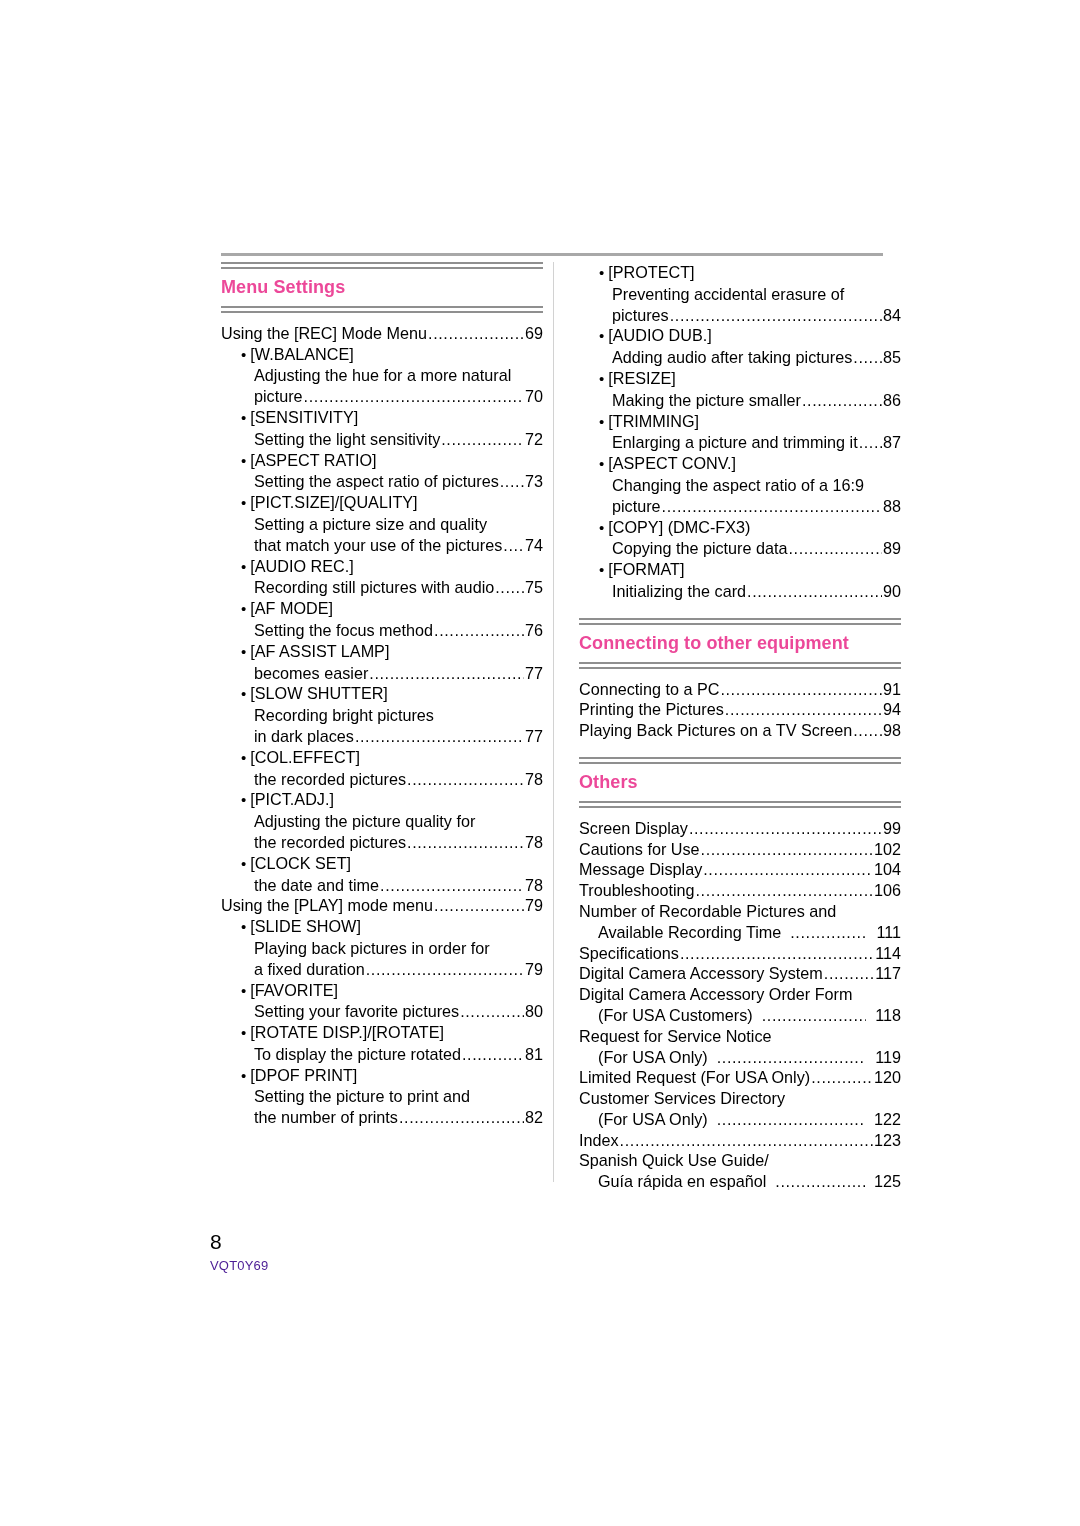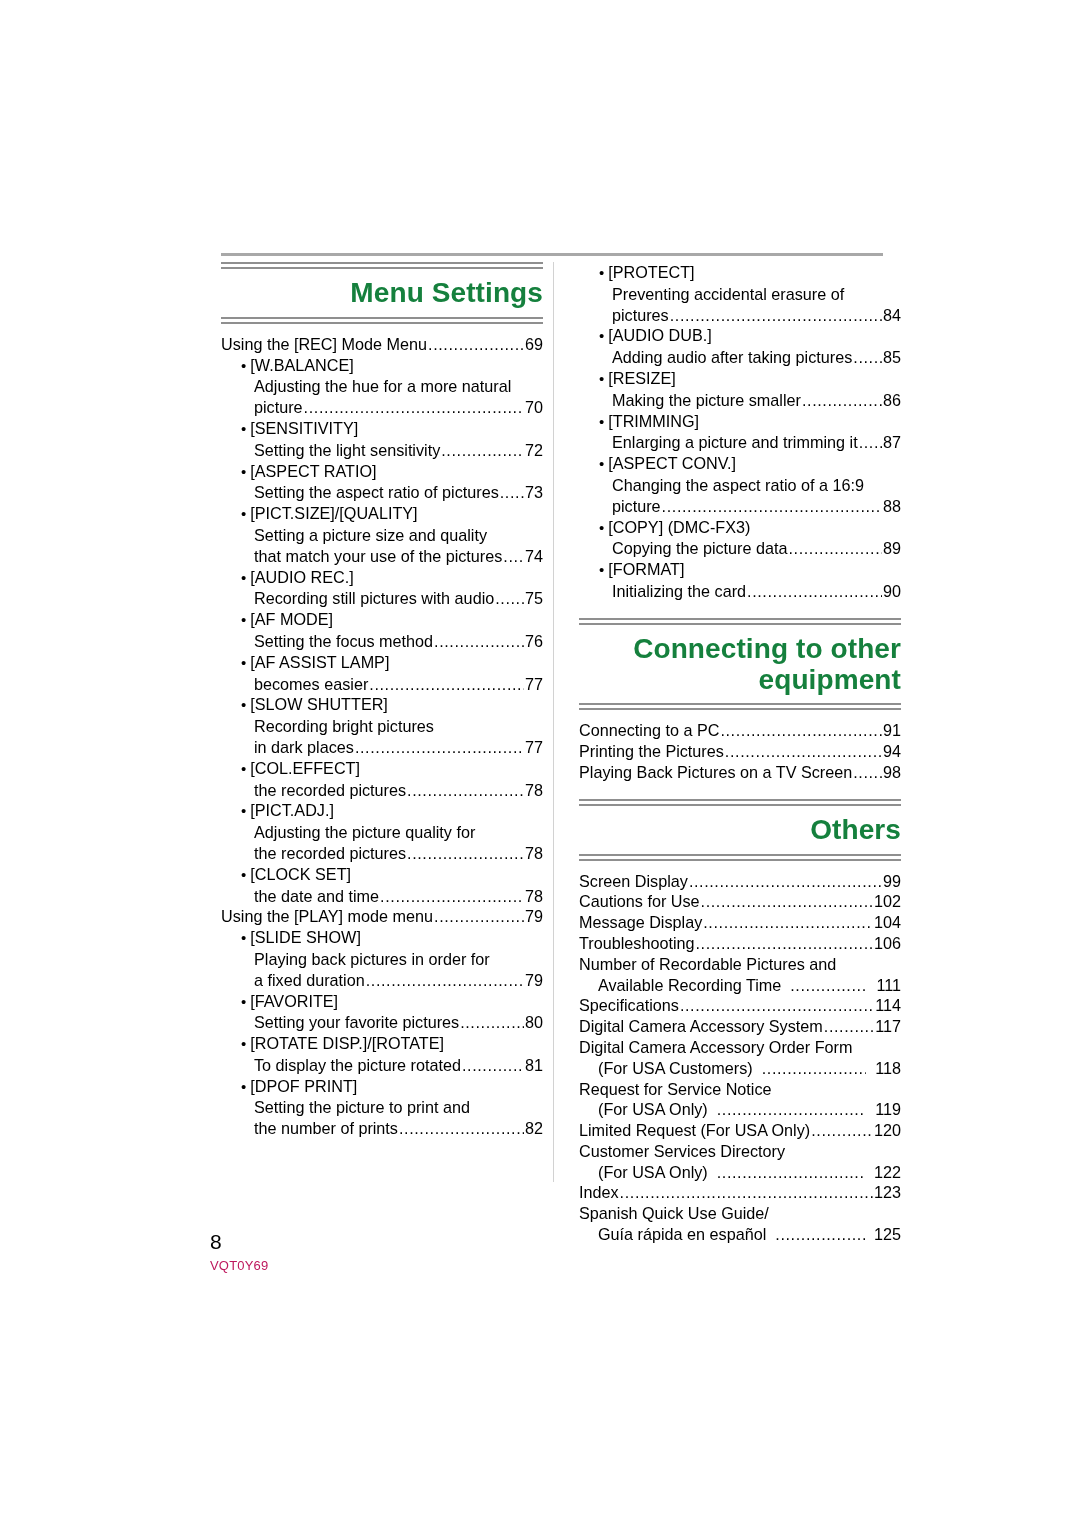--- a/index.html
+++ b/index.html
@@ -61,27 +61,27 @@
   .section-head.later { margin-top: 16px; }
 
   .rule-double {
     width: 100%;
     height: 7px;
     border-top: 2px solid #8f8f8f;
     border-bottom: 2px solid #8f8f8f;
     box-sizing: border-box;
   }
   .section-title {
-    text-align: right;
-    font-size: 28px;
+    text-align: left;
+    font-size: 18px;
     font-weight: bold;
     letter-spacing: 0.1px;
     padding: 9px 0 8px 0;
     line-height: 1.1;
-    color: #15803d;
+    color: #ec4899;
   }
 
   
   .toc {
     font-size: 16.2px;
     line-height: 20.8px;
   }
 
   .entry { display: block; }
 
@@ -147,21 +147,21 @@
     line-height: 1;
     color: #000;
   }
   .docno {
     position: absolute;
     left: 210px;
     top: 1259px;
     font-size: 13px;
     line-height: 1;
     letter-spacing: 0.2px;
-    color: #be185d;
+    color: #4c1d95;
   }
 </style>
 </head>
 <body>
 
 <div class="page">
 
   <div class="top-rule"></div>
   <div class="col-divider"></div>
 

